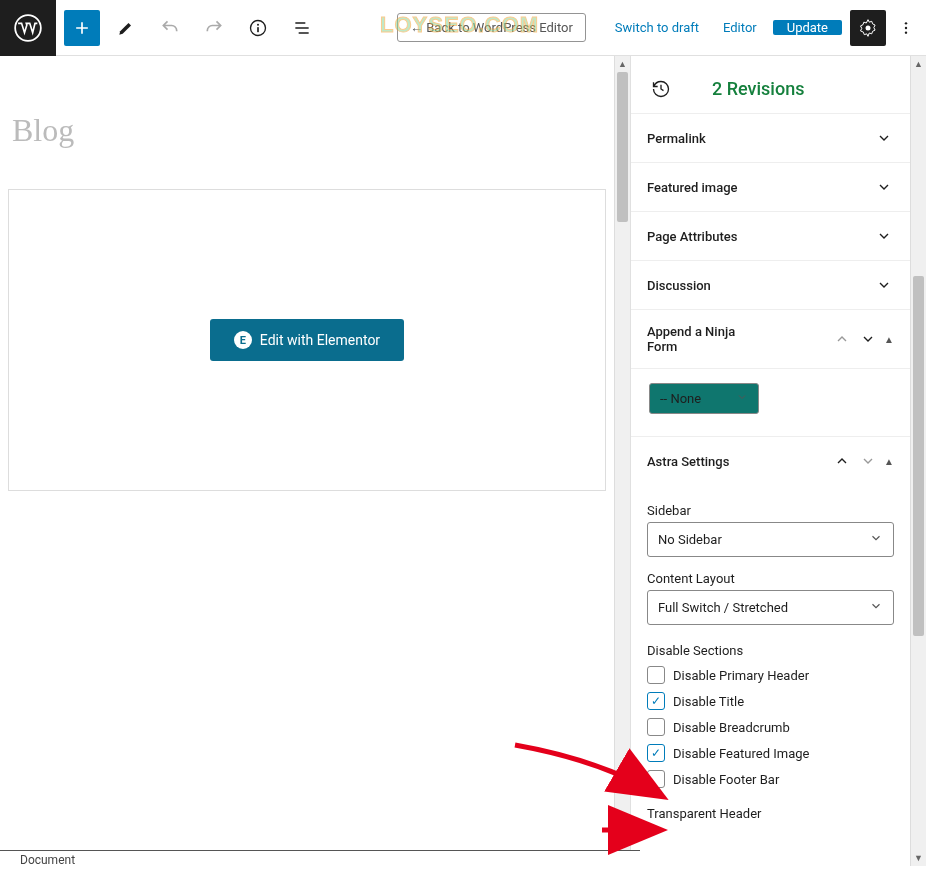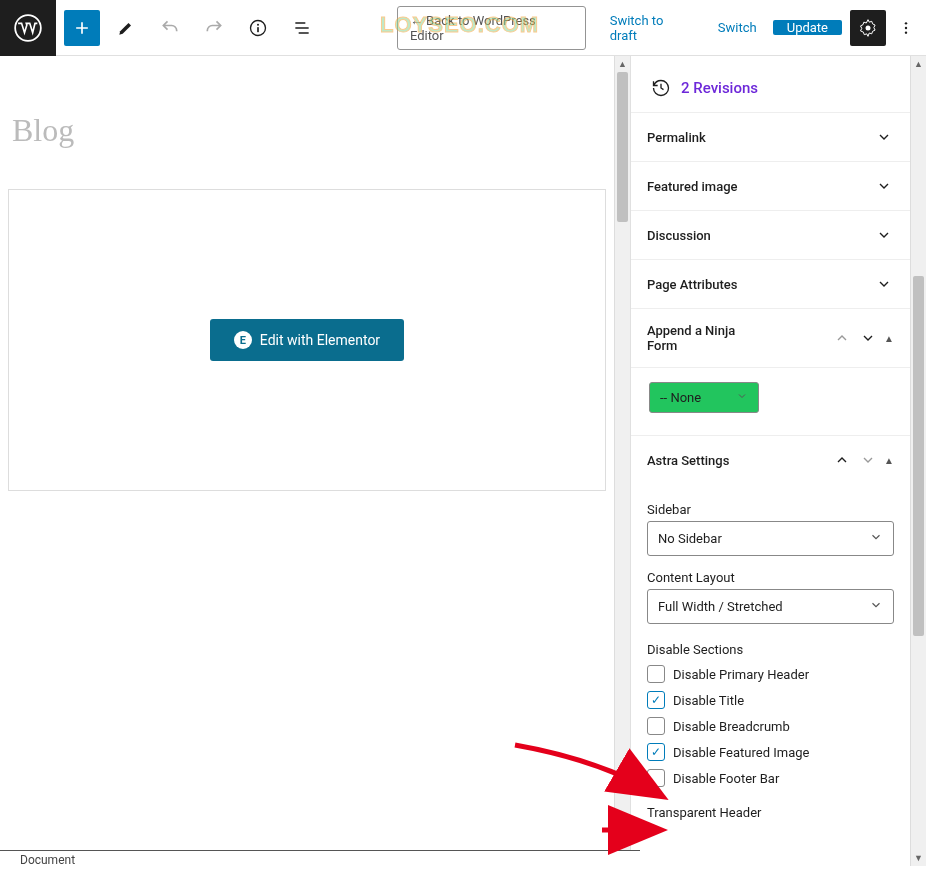--- a/index.html
+++ b/index.html
@@ -31,30 +31,30 @@
 
 .editor-scrollbar { width: 16px; background: #f0f0f0; border-left: 1px solid #ddd; position: relative; }
 .scrollbar-arrow { height: 16px; display: flex; align-items: center; justify-content: center; color: #666; font-size: 9px; }
 .scrollbar-thumb { position: absolute; top: 16px; height: 150px; left: 2px; right: 2px; background: #c0c0c0; border-radius: 2px; }
 
 
 .sidebar { width: 280px; border-left: 1px solid #e0e0e0; overflow-y: auto; background: #fff; padding-bottom: 6px; }
 .panel-row { display: flex; align-items: center; justify-content: space-between; padding: 14px 16px; border-top: 1px solid #eee; cursor: pointer; }
 .panel-label { font-weight: 500; font-size: 13px; }
 .rev-row { display: flex; align-items: center; gap: 10px; padding: 22px 20px 14px 20px; }
-.rev-link { font-size: 15px; color: #6d28d9; font-weight: 500; }
+.rev-link { font-size: 18px; color: #15803d; font-weight: 500; margin-left: 31px; }
 .caret { width: 20px; height: 20px; color: #1e1e1e; display: flex; align-items: center; justify-content: center; }
 .panel-row.nf .ctr { display:flex; gap:6px; align-items:center; }
 .ctr .c { color:#777; }
 .ctr .c.dk { color:#1e1e1e; }
 .ctr .tri { font-size:10px; color:#555; }
 
 .panel-body { padding: 6px 16px 14px 16px; }
 .sel { width: 100%; border: 1px solid #888; border-radius: 3px; padding: 8px 10px; font-size: 13px; background: #fff; cursor: pointer; display: flex; justify-content: space-between; align-items: center; margin-top: 4px; gap: 18px; }
-.sel-sm { width: 110px; border: 1px solid #888; border-radius: 3px; padding: 7px 10px; font-size: 13px; background: #22c55e; cursor: pointer; display: flex; justify-content: space-between; align-items: center; margin: 8px 0 8px 2px; }
+.sel-sm { width: 110px; border: 1px solid #888; border-radius: 3px; padding: 7px 10px; font-size: 13px; background: #0f766e; cursor: pointer; display: flex; justify-content: space-between; align-items: center; margin: 8px 0 8px 2px; }
 .fld-label { font-size: 13px; margin-top: 14px; display: block; }
 .fld-label.first { margin-top: 12px; }
 .chk-row { display: flex; align-items: center; gap: 8px; margin-top: 8px; }
 .chk { width: 18px; height: 18px; border: 1.5px solid #888; border-radius: 3px; display: flex; align-items: center; justify-content: center; font-size: 12px; color: #007cba; background:#fff; cursor:pointer; }
 .chk.checked { border-color: #007cba; }
 .sect-label { font-size: 13px; margin-top: 18px; }
 .sel.highlight { border: 2px solid #007cba; color: #007cba; }
 .sel.highlight .selcaret { color: #1e1e1e; }
 
 .sidebar-scrollbar { width: 16px; background: #f0f0f0; border-left: 1px solid #ddd; position: relative; }
@@ -105,21 +105,21 @@
   </div>
   <div class="tb-btn">
     <svg class="tb-icn" width="20" height="20" viewBox="0 0 24 24">
         <path d="M4 6h12M4 12h16M8 18h12" stroke="#1e1e1e" stroke-width="2"></path>
       </svg>
   </div>
   <div style="width:30px"></div>
   <div class="back-btn">← Back to WordPress Editor</div>
   <div class="spacer"></div>
   <div class="link-btn">Switch to draft</div>
-  <div class="link-btn">Switch</div>
+  <div class="link-btn">Editor</div>
   <div class="update-btn">Update</div>
   <div class="gear-btn">
     <svg width="20" height="20" viewBox="0 0 24 24">
         <circle cx="12" cy="12" r="3" fill="#fff"></circle>
         <path d="M12 2l1.5 3 3-1 1 3 3 1.5-1.5 3 1.5 3-3 1.5-1 3-3-1L12 22l-1.5-3-3 1-1-3L3 15.5l1.5-3L3 9.5 6 8l1-3 3 1L12 2z" stroke="#fff" stroke-width="1.2" fill="none"></path>
       </svg>
   </div>
   <div class="dots-btn">
     <svg width="16" height="20" viewBox="0 0 24 24">
         <circle cx="12" cy="5" r="1.8" fill="#1e1e1e"></circle>
@@ -171,30 +171,30 @@
     <div class="panel-row">
       <span class="panel-label">Featured image</span>
       <span class="caret">
           <svg width="16" height="16" viewBox="0 0 24 24">
             <path d="M6 9l6 6 6-6" stroke="#1e1e1e" stroke-width="2" fill="none"></path>
           </svg>
         </span>
     </div>
 
     <div class="panel-row">
-      <span class="panel-label">Discussion</span>
+      <span class="panel-label">Page Attributes</span>
       <span class="caret">
           <svg width="16" height="16" viewBox="0 0 24 24">
             <path d="M6 9l6 6 6-6" stroke="#1e1e1e" stroke-width="2" fill="none"></path>
           </svg>
         </span>
     </div>
 
     <div class="panel-row">
-      <span class="panel-label">Page Attributes</span>
+      <span class="panel-label">Discussion</span>
       <span class="caret">
           <svg width="16" height="16" viewBox="0 0 24 24">
             <path d="M6 9l6 6 6-6" stroke="#1e1e1e" stroke-width="2" fill="none"></path>
           </svg>
         </span>
     </div>
 
     <div class="panel-row nf">
       <span class="panel-label" style="max-width:120px">Append a Ninja Form</span>
       <span class="ctr">
@@ -241,21 +241,21 @@
       <span class="fld-label first">Sidebar</span>
       <div class="sel">
         <span>No Sidebar</span>
         <span class="selcaret"><svg width="14" height="14" viewBox="0 0 24 24">
               <path d="M6 9l6 6 6-6" stroke="#555" stroke-width="2" fill="none"></path>
             </svg></span>
       </div>
 
       <span class="fld-label">Content Layout</span>
       <div class="sel">
-        <span>Full Width / Stretched</span>
+        <span>Full Switch / Stretched</span>
         <span class="selcaret"><svg width="14" height="14" viewBox="0 0 24 24">
               <path d="M6 9l6 6 6-6" stroke="#555" stroke-width="2" fill="none"></path>
             </svg></span>
       </div>
 
       <div class="sect-label">Disable Sections</div>
 
       <div class="chk-row">
         <span class="chk"></span>
         <span>Disable Primary Header</span>

